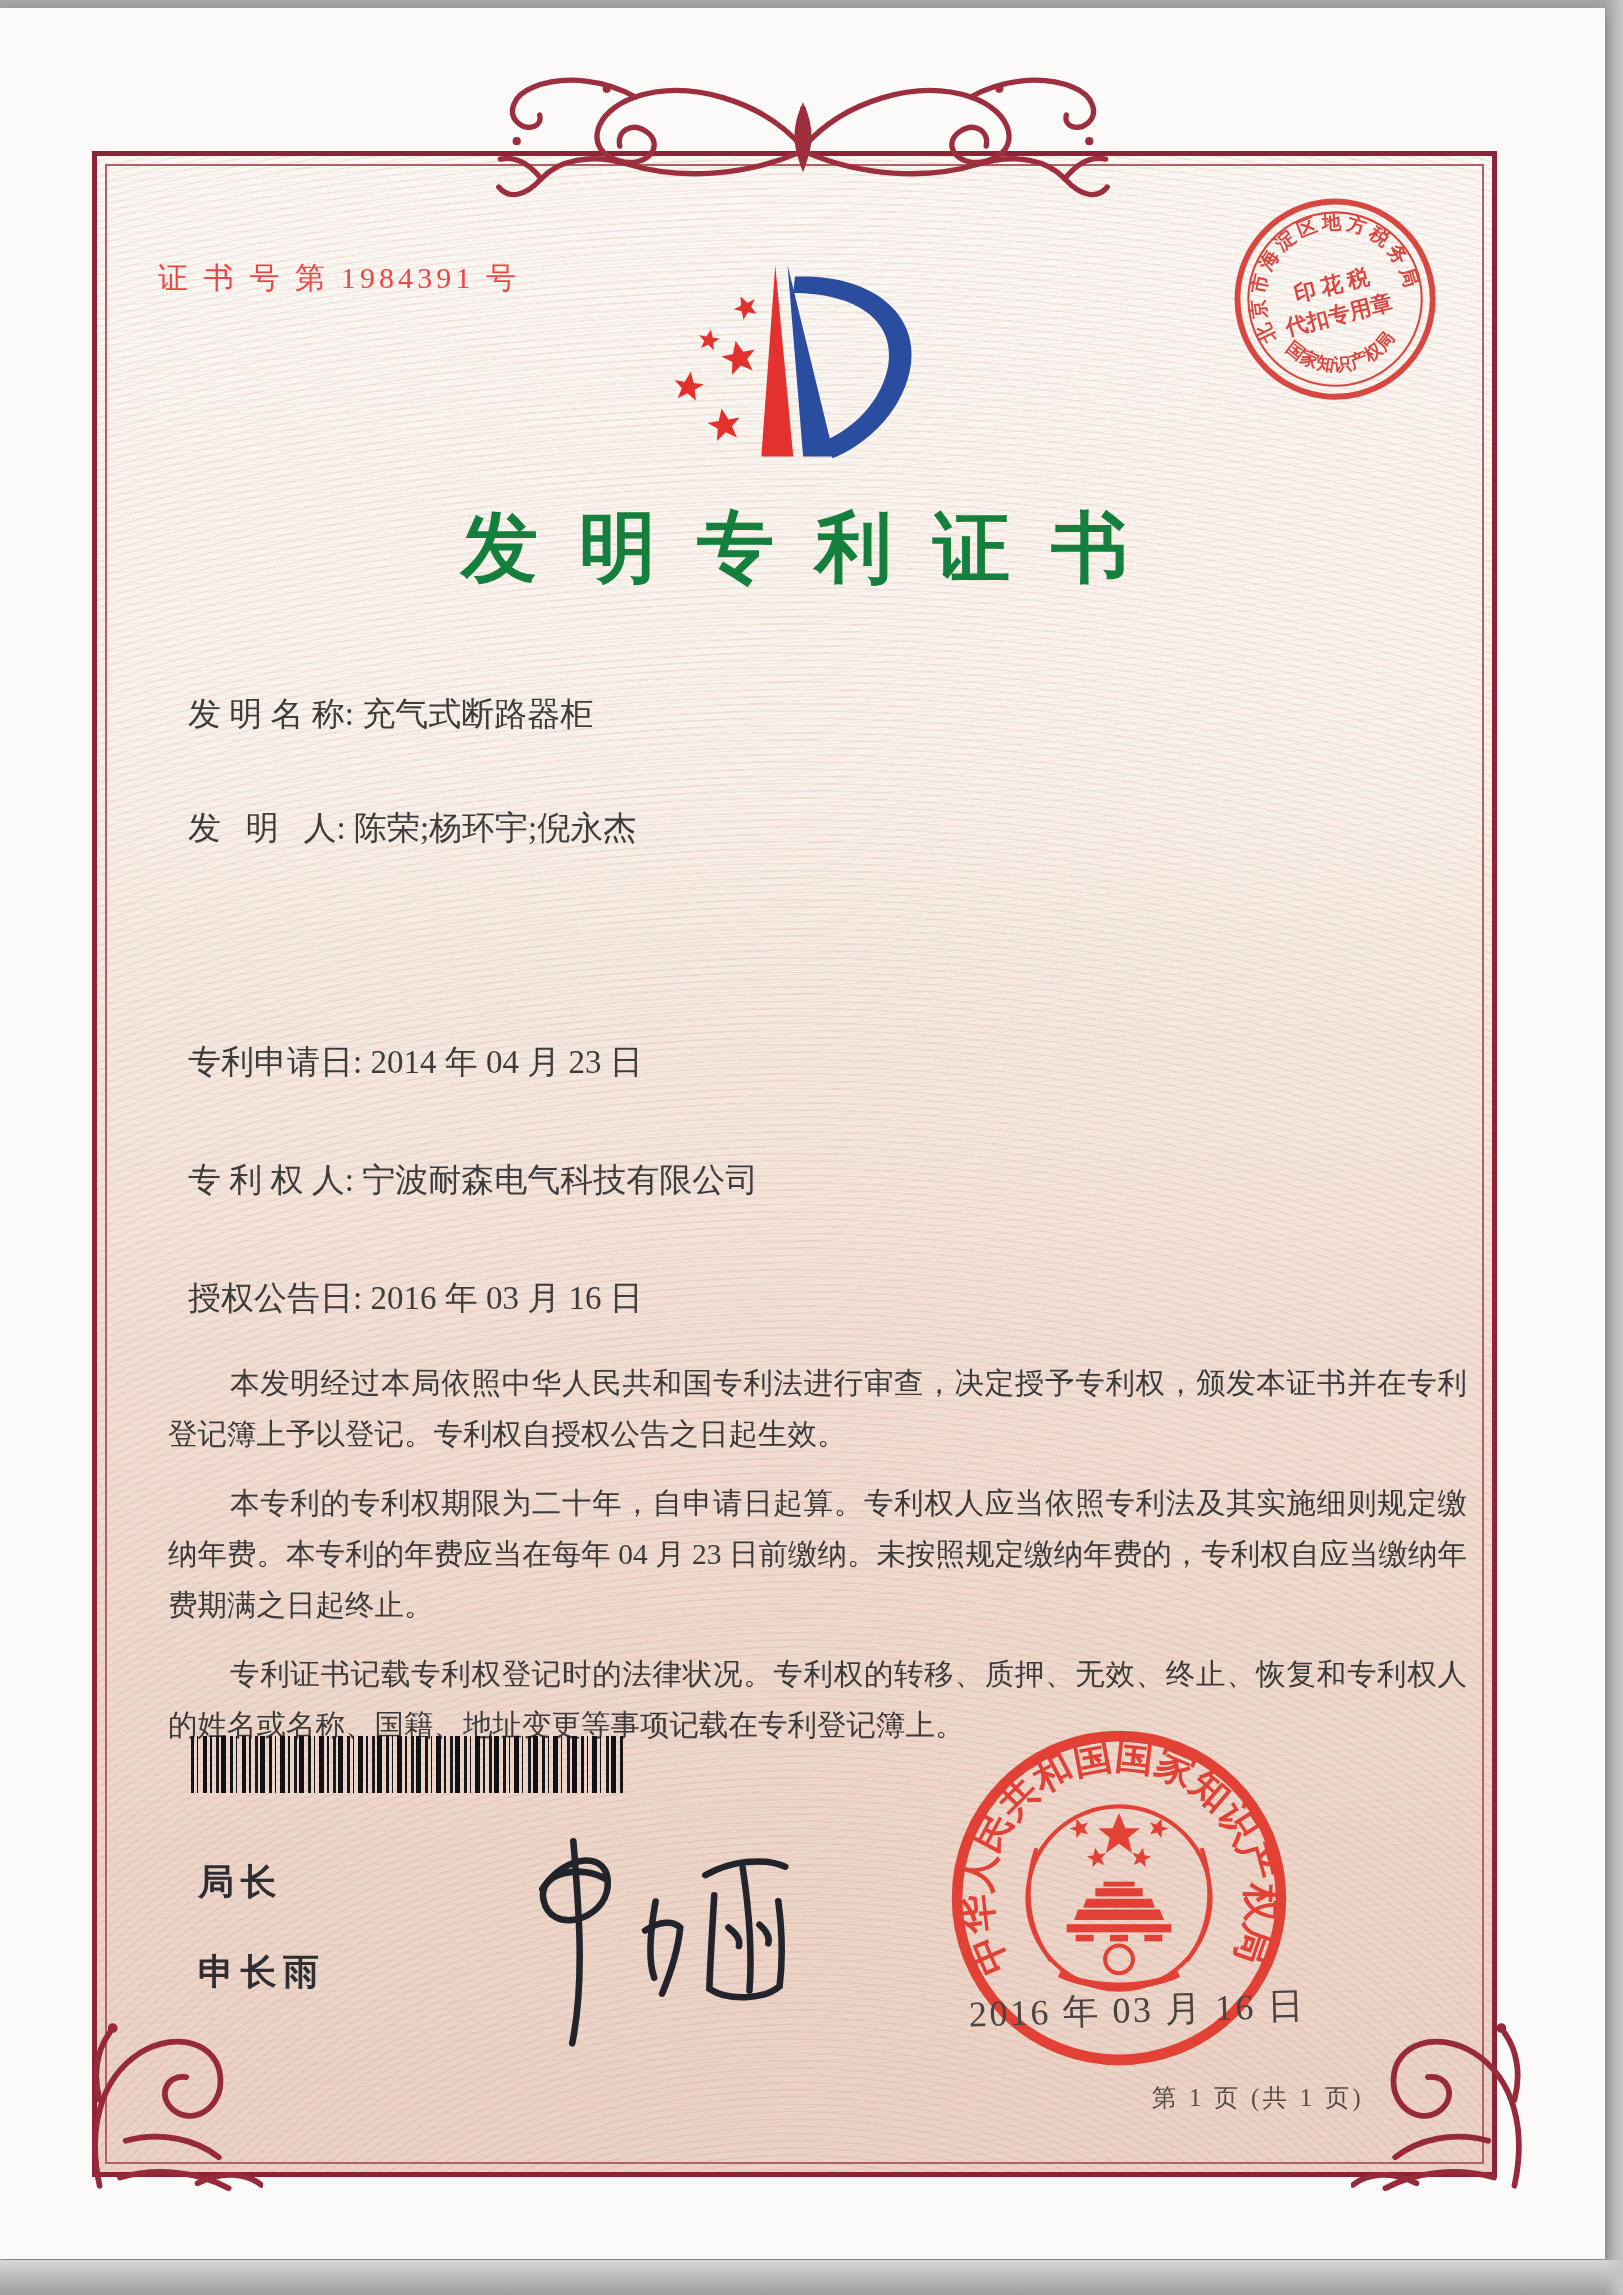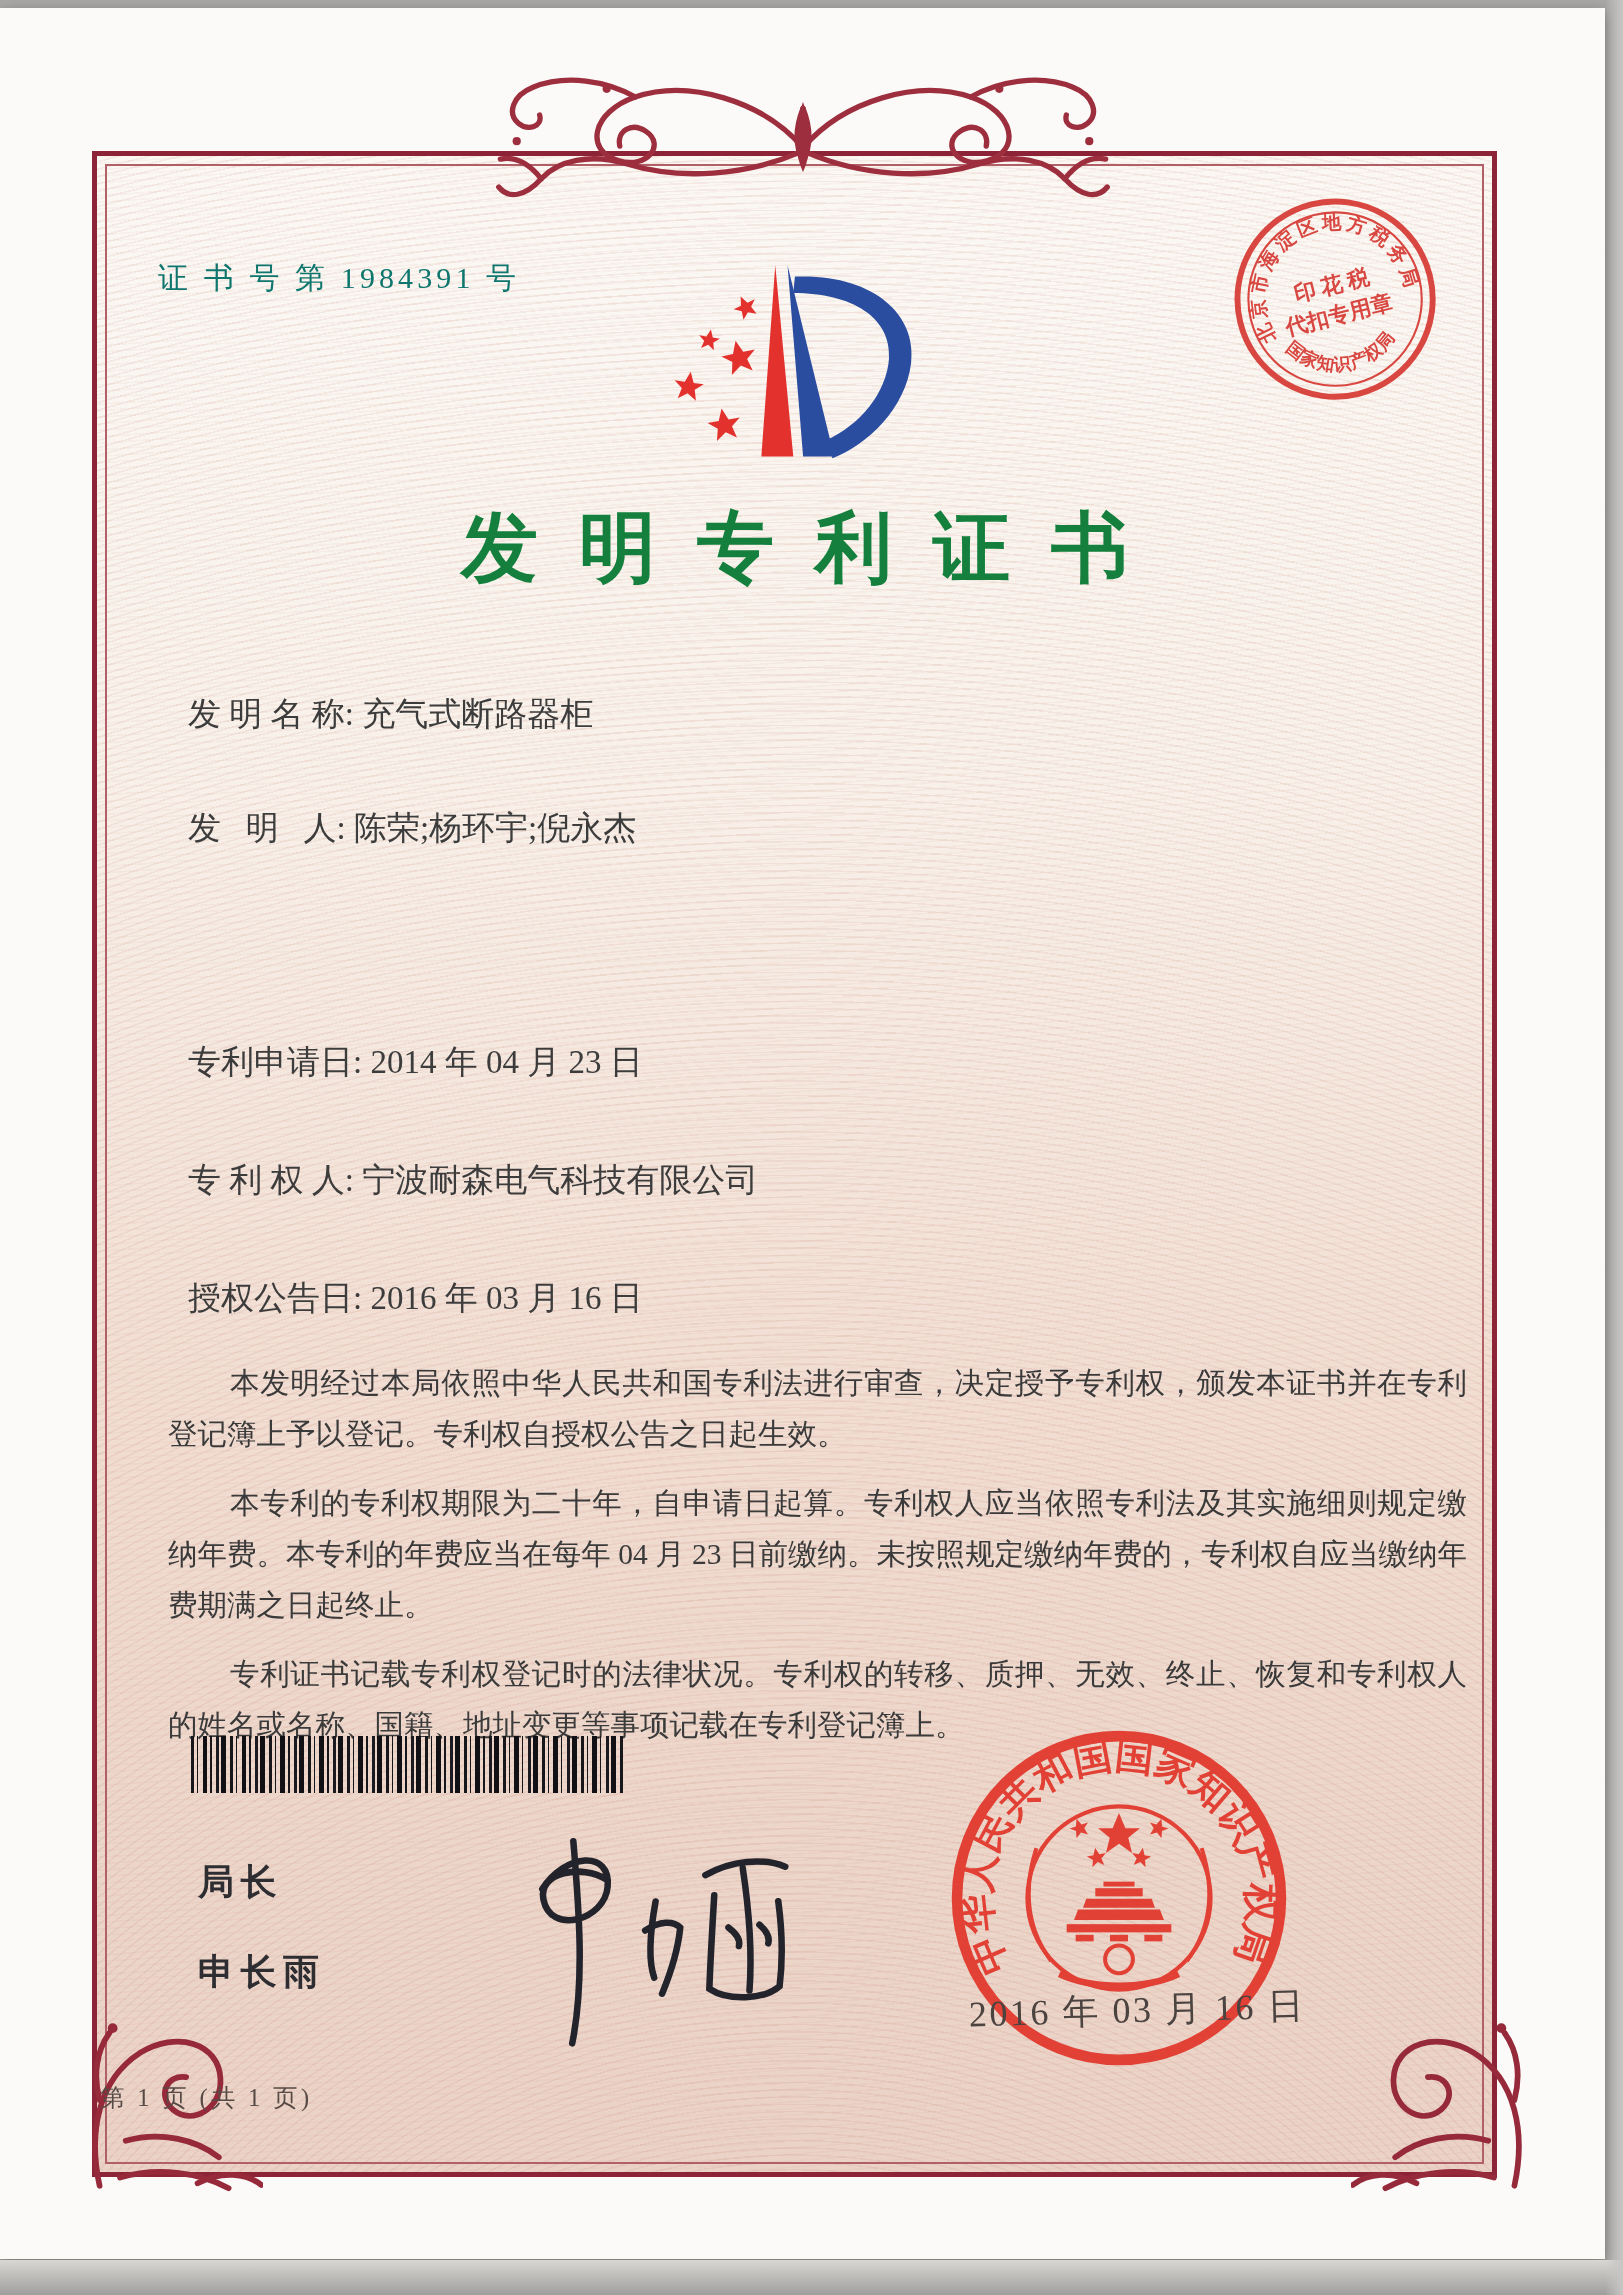--- a/index.html
+++ b/index.html
@@ -36,21 +36,21 @@
     position:absolute;left:8.2px;top:8.2px;right:8.2px;bottom:8.2px;
     border:2.5px solid #b06066;
   }
   .orn{position:absolute;pointer-events:none;}
   .orn-top{left:50%;top:43px;transform:translateX(-50%);}
   .orn-bl{left:75px;top:1994px;}
   .orn-br{left:1351px;top:1994px;}
 
   .cert-no{
     position:absolute;left:158px;top:250px;
-    font-size:30px;color:#0f766e;letter-spacing:4.1px;white-space:pre;
+    font-size:30px;color:#ef4444;letter-spacing:4.1px;white-space:pre;
   }
   .logo{position:absolute;left:664px;top:244px;}
   .tax-stamp{position:absolute;left:1224px;top:180px;opacity:.9;}
 
   .title{
     position:absolute;left:92px;top:489px;width:1405px;
     text-align:center;font-size:77px;font-weight:700;color:#15803d;
     letter-spacing:41px;text-indent:41px;
   }
 
@@ -82,22 +82,22 @@
   .sig-name{position:absolute;left:198px;top:1940px;font-size:36px;color:#2e2e32;letter-spacing:6.5px;
     font-family:"Liberation Sans","DejaVu Sans",sans-serif;font-weight:700;}
   .signature{position:absolute;left:446px;top:1800px;transform:rotate(-2deg);}
 
   .seal{position:absolute;left:935px;top:1706px;opacity:.93;}
   .seal-date{
     position:absolute;left:933px;top:1978px;width:409px;text-align:center;
     font-size:36px;color:#4a4340;letter-spacing:2.5px;transform:rotate(-1.5deg);white-space:pre;
   }
   .footer{
-    position:absolute;left:92px;top:2073px;width:1272px;text-align:left;
-    font-size:24.5px;color:#574a45;letter-spacing:3.3px;white-space:pre;padding-left:8px;
+    position:absolute;left:92px;top:2073px;width:1272px;text-align:right;
+    font-size:24.5px;color:#574a45;letter-spacing:3.3px;white-space:pre;
   }
   svg text{font-family:"Liberation Serif","DejaVu Serif",serif;}
 </style>
 </head>
 <body>
 
 <div class="page">
 
   <div class="frame">
     <div class="frame-inner"></div>

